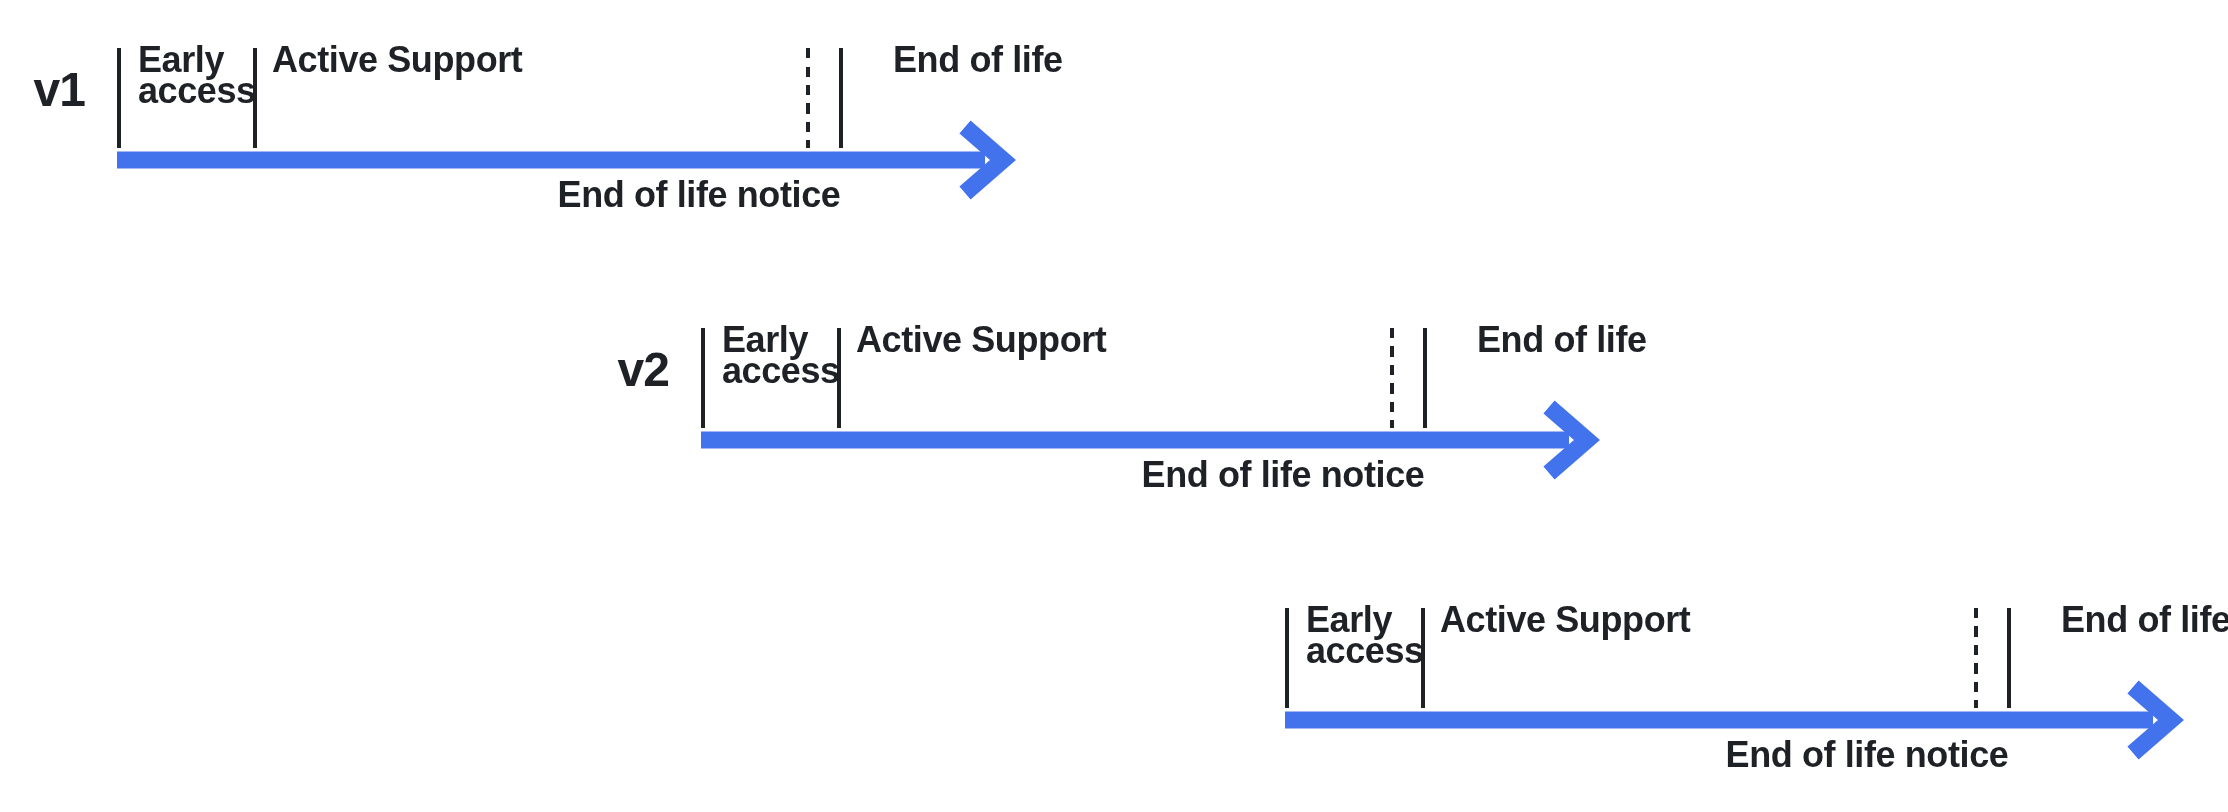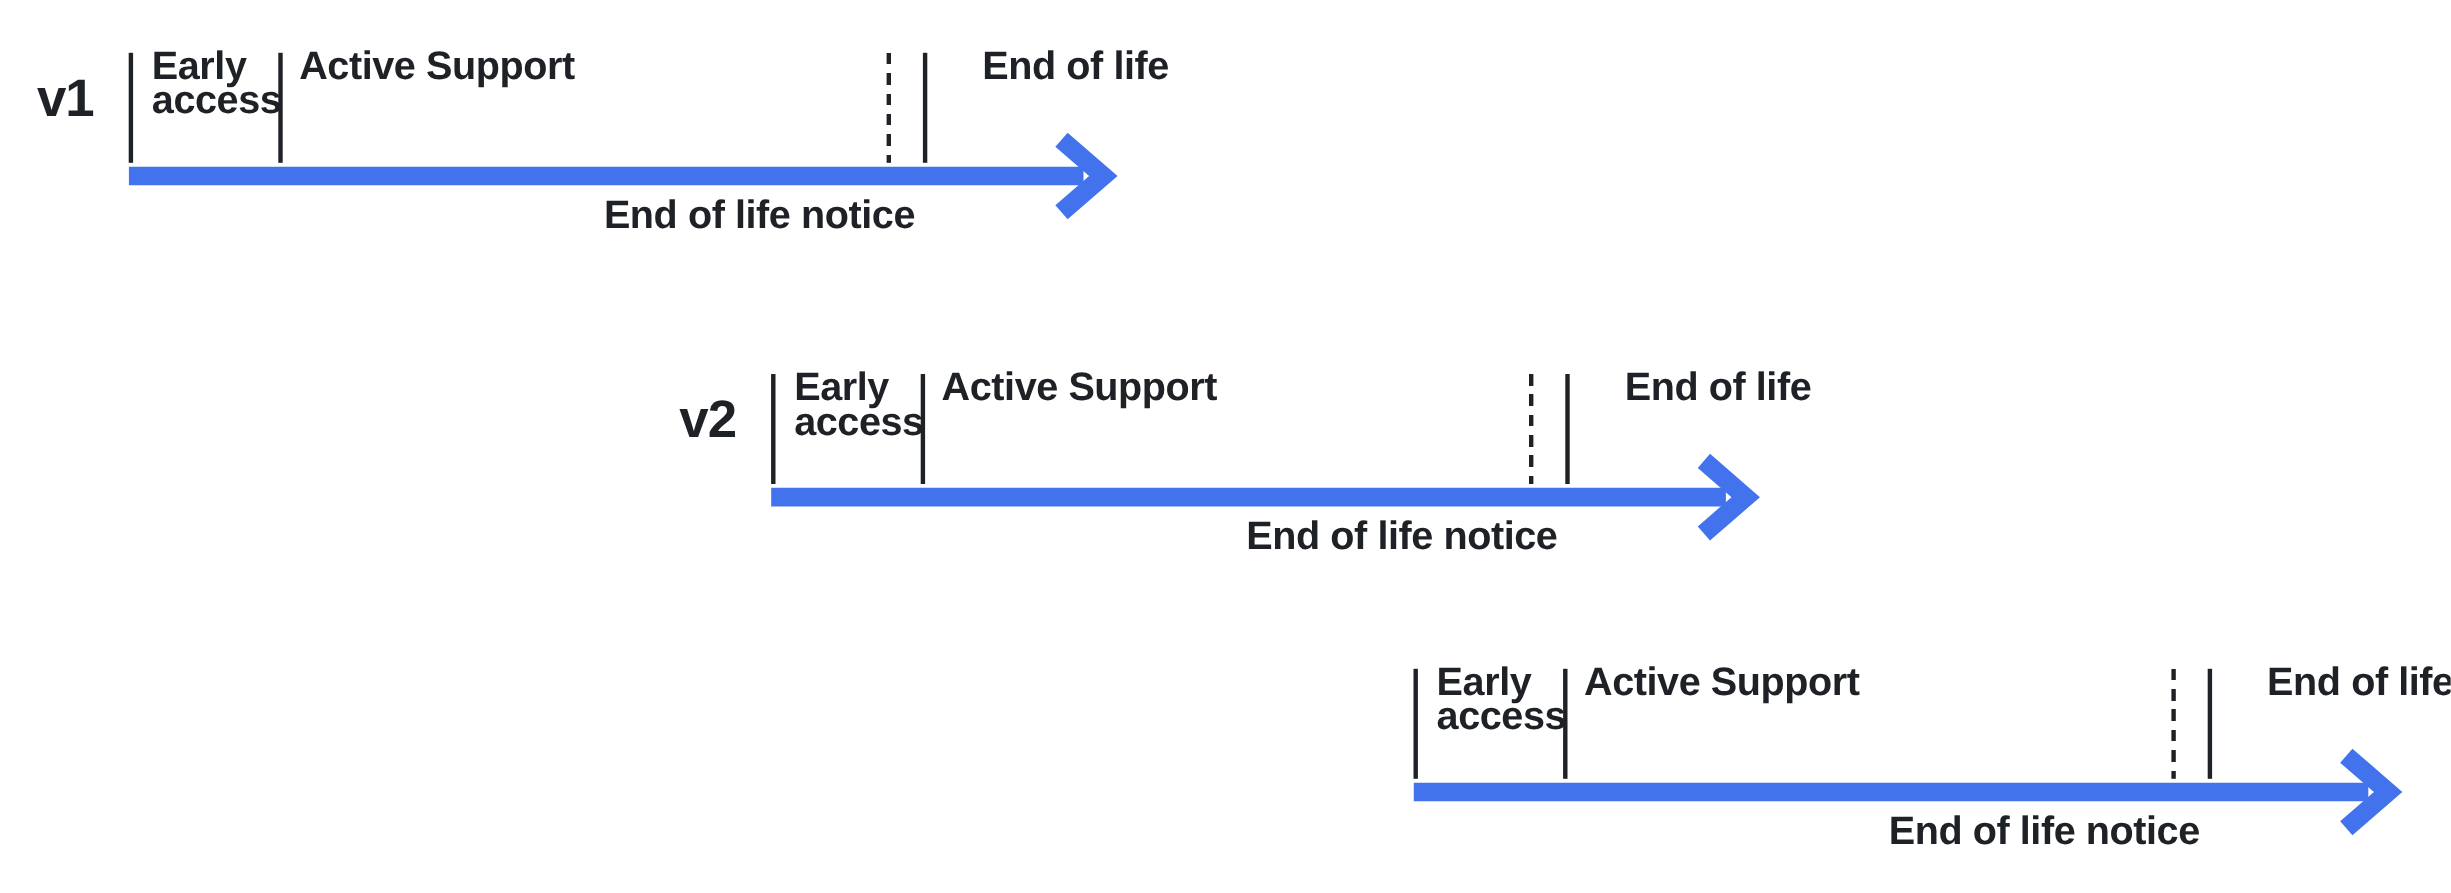--- a/index.html
+++ b/index.html
@@ -18,21 +18,21 @@
     background: var(--bg);
     overflow: hidden;
   }
 
   .timeline {
     position: absolute;
     width: 980px;
     height: 190px;
   }
   .t1 { left: 119px; top: 48px; }
-  .t2 { left: 703px; top: 328px; margin-top: 12px; }
+  .t2 { left: 703px; top: 328px; }
   .t3 { left: 1287px; top: 608px; }
 
   .version {
     position: absolute;
     left: -190px;
     top: 14px;
     width: 156px;
     text-align: right;
     font-size: 48px;
     line-height: 56px;
@@ -70,21 +70,21 @@
     white-space: nowrap;
     color: var(--ink);
   }
   .lbl.early  { left: 19px; white-space: normal; width: 112px; }
   .lbl.active { left: 153px; }
   .lbl.eol    { left: 774px; }
   .lbl.notice {
     top: 131px;
     left: 430px;
     width: 300px;
-    text-align: left;
+    text-align: center;
   }
 
   .arrow {
     position: absolute;
     left: -2px;
     top: 70px;
     display: block;
   }
   .arrow .shaft { stroke: var(--blue); stroke-width: 17; }
   .arrow .head  { stroke: var(--blue); stroke-width: 17; fill: none; stroke-linejoin: miter; }

